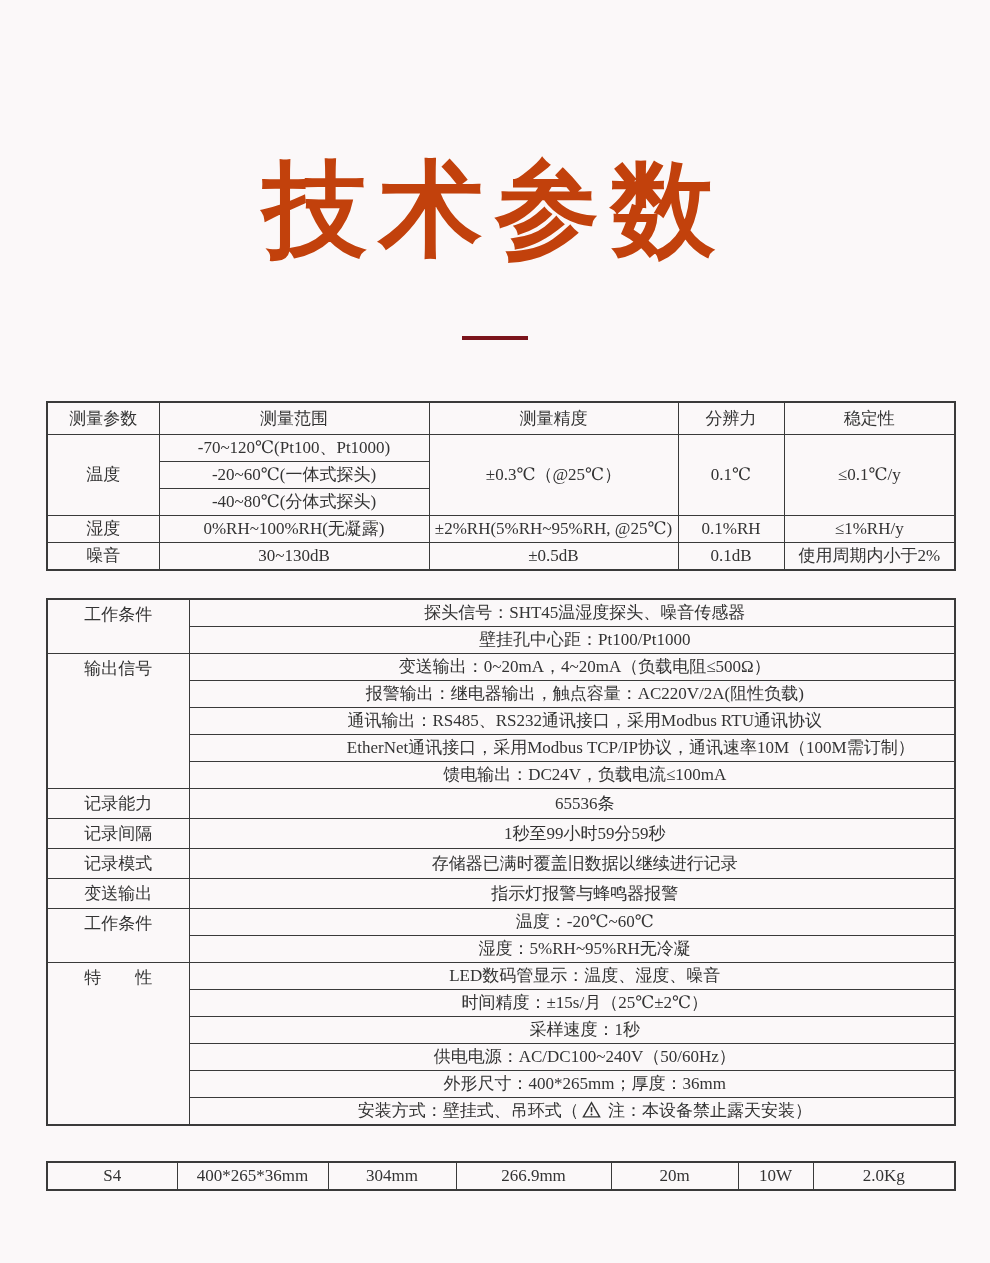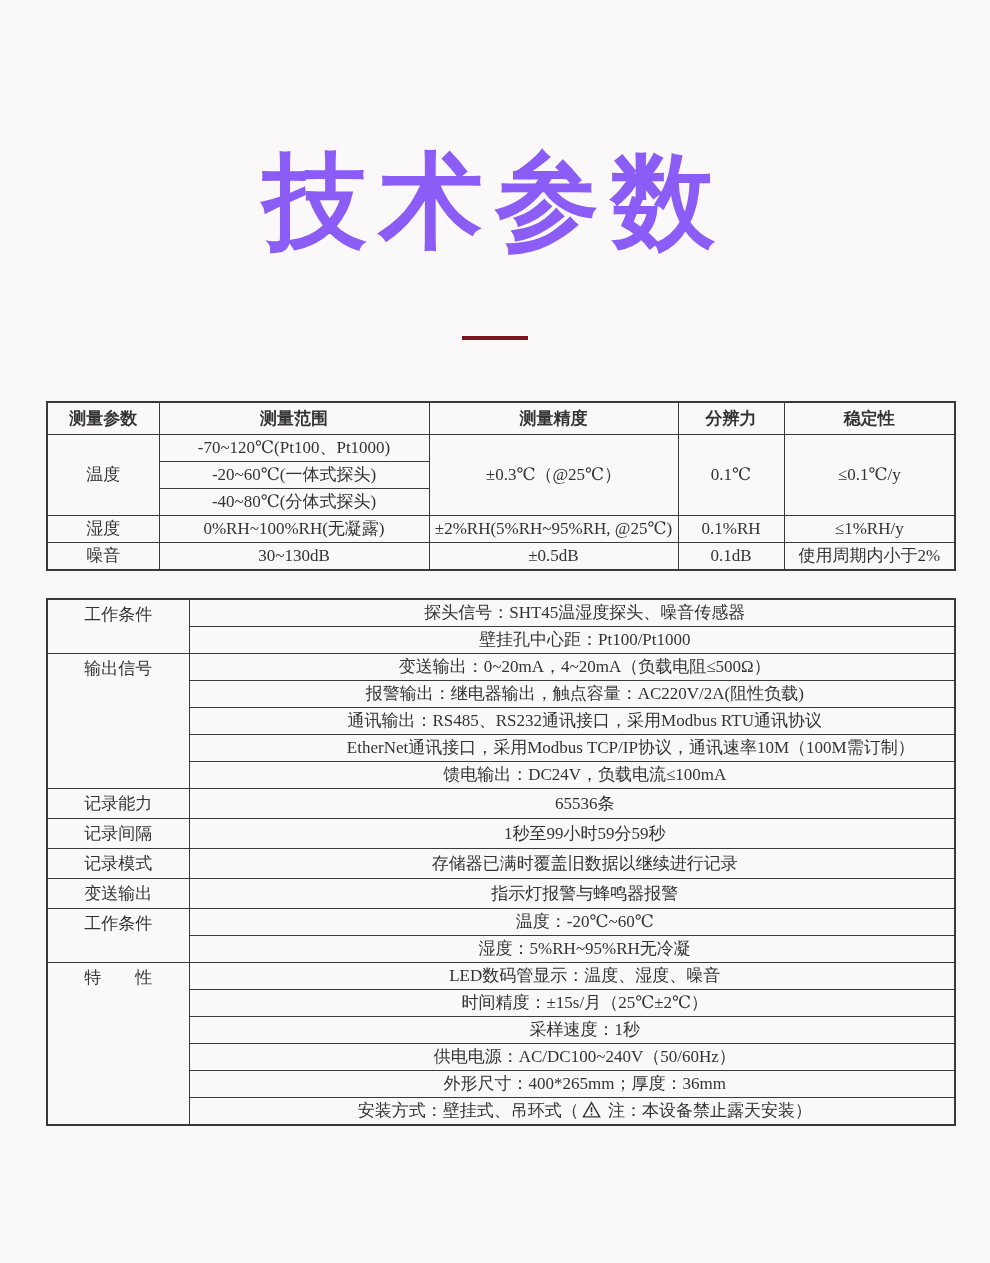--- a/index.html
+++ b/index.html
@@ -8,26 +8,26 @@
     background: #fbf8f9;
     color: #333333;
     font-family: "Liberation Serif", "DejaVu Serif", serif;
     overflow: hidden;
   }
   .page { width: 990px; height: 1263px; position: relative; }
 
   .title {
     margin: 150px 0 0 0;
     text-align: center;
-    font-family: Liberation Mono, monospace;
+    font-family: Liberation Sans, sans-serif;
     font-weight: 900;
     font-size: 104px;
     line-height: 1.15;
     letter-spacing: 12px;
-    color: #8b5cf6;
+    color: #c2410c;
   }
   .underline {
     width: 66px; height: 4px;
     background: #7c151c;
     margin: 66px auto 0 auto;
   }
 
   table {
     border-collapse: collapse;
     table-layout: fixed;
@@ -40,21 +40,21 @@
     border: 1px solid #3a3a3a;
     padding: 0 4px;
     height: 26px;
     text-align: center;
     overflow: hidden;
     white-space: nowrap;
   }
 
   
   .t1 { width: 908px; margin-top: 61px; }
-  .t1 tr.hdr td { height: 31px; font-weight: bold; }
+  .t1 tr.hdr td { height: 31px; font-weight: normal; }
 
   
   .t2 { width: 908px; margin-top: 27px; }
   .t2 td.lbl { text-align: center; vertical-align: top; padding-top: 3px; }
   .t2 td.content { text-align: center; padding-left: 30px; margin-top: 37px; }
   .t2 td.content.indent { padding-left: 122px; }
 
   
   .t3 { width: 908px; margin-top: 35px; }
   .t3 tr.hdr td { height: 27px; font-weight: bold; }
@@ -199,16 +199,25 @@
     <colgroup>
       <col style="width:130px">
         <col style="width:151px">
         <col style="width:128px">
         <col style="width:155px">
         <col style="width:127px">
         <col style="width:75px">
         <col style="width:142px">
     </colgroup>
     <tbody>
+    <tr>
+      <td>S4</td>
+      <td>400*265*36mm</td>
+      <td>304mm</td>
+      <td>266.9mm</td>
+      <td>20m</td>
+      <td>10W</td>
+      <td>2.0Kg</td>
+    </tr>
   </tbody>
     </table>
 
 </div>
 
 </body></html>

